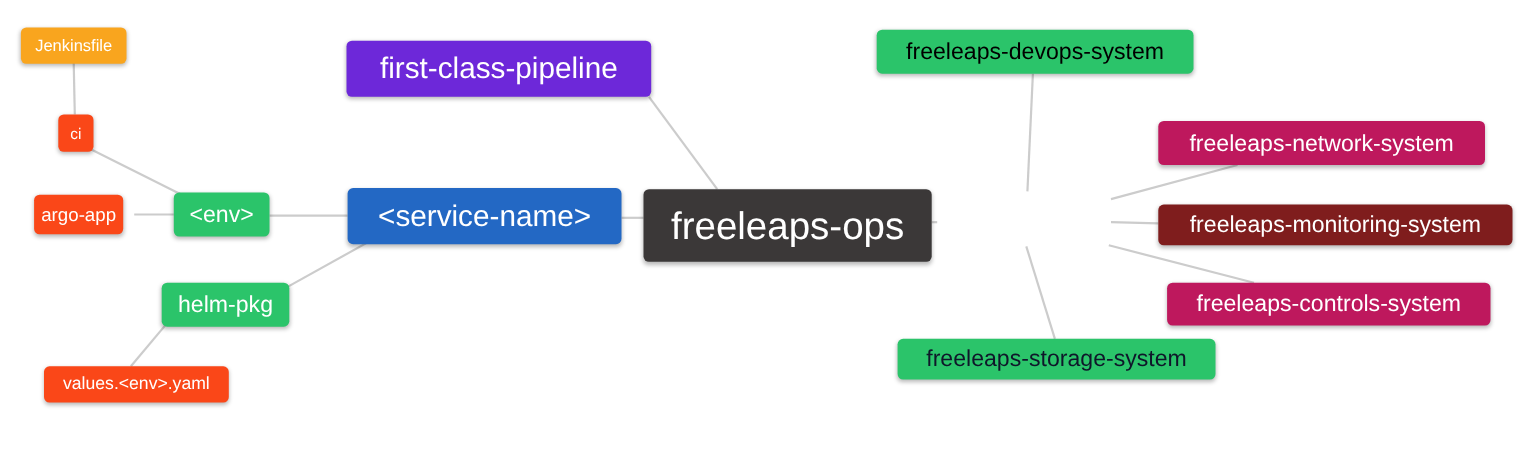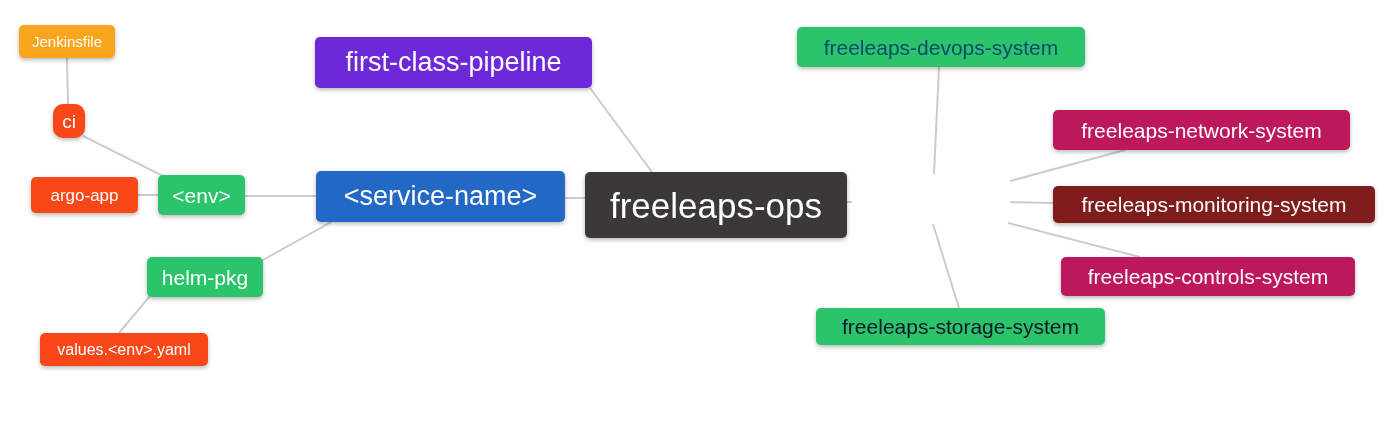--- a/index.html
+++ b/index.html
@@ -46,27 +46,27 @@
     <line x1="565" y1="198" x2="585" y2="198" stroke="#CCCCCC" stroke-width="2"></line>
     <line x1="847" y1="202" x2="852" y2="202" stroke="#CCCCCC" stroke-width="2"></line>
     <line x1="934" y1="174" x2="939" y2="67" stroke="#CCCCCC" stroke-width="2"></line>
     <line x1="1010" y1="181" x2="1125" y2="150" stroke="#CCCCCC" stroke-width="2"></line>
     <line x1="1010" y1="202" x2="1053" y2="203" stroke="#CCCCCC" stroke-width="2"></line>
     <line x1="1008" y1="223" x2="1140" y2="257" stroke="#CCCCCC" stroke-width="2"></line>
     <line x1="933" y1="224" x2="959" y2="308" stroke="#CCCCCC" stroke-width="2"></line>
   </svg>
 
   <div class="node" style="left: 19px; top: 25px; width: 96px; height: 33px; font-size: 15px; background: rgb(249, 165, 30); color: rgb(255, 255, 255);">Jenkinsfile</div>
-  <div class="node" style="left: 53px; top: 104px; width: 32px; height: 34px; font-size: 19px; background: rgb(250, 71, 24); color: rgb(255, 255, 255); border-radius: 10px;">ci</div>
-  <div class="node" style="left: 31px; top: 177px; width: 107px; height: 36px; font-size: 17px; background: rgb(250, 71, 24); color: rgb(255, 255, 255);">argo-app</div>
+  <div class="node" style="left: 53px; top: 104px; width: 32px; height: 34px; font-size: 14px; background: rgb(250, 71, 24); color: rgb(255, 255, 255);">ci</div>
+  <div class="node" style="left: 31px; top: 177px; width: 81px; height: 36px; font-size: 17px; background: rgb(250, 71, 24); color: rgb(255, 255, 255);">argo-app</div>
   <div class="node" style="left: 158px; top: 175px; width: 87px; height: 40px; font-size: 21px; background: rgb(43, 196, 106); color: rgb(255, 255, 255);">&lt;env&gt;</div>
   <div class="node" style="left: 147px; top: 257px; width: 116px; height: 40px; font-size: 21px; background: rgb(43, 196, 106); color: rgb(255, 255, 255);">helm-pkg</div>
   <div class="node" style="left: 8px; top: 333px; width: 168px; height: 33px; font-size: 16px; background: rgb(250, 71, 24); color: rgb(255, 255, 255); margin-left: 32px;">values.&lt;env&gt;.yaml</div>
   <div class="node" style="left: 315px; top: 37px; width: 277px; height: 51px; font-size: 27px; background: #6d28d9; color: rgb(255, 255, 255);">first-class-pipeline</div>
   <div class="node" style="left: 316px; top: 171px; width: 249px; height: 51px; font-size: 27px; background: rgb(35, 104, 196); color: rgb(255, 255, 255);">&lt;service-name&gt;</div>
   <div class="node" style="left: 585px; top: 172px; width: 262px; height: 66px; font-size: 35px; background: rgb(59, 56, 56); color: rgb(255, 255, 255);">freeleaps-ops</div>
-  <div class="node" style="left: 797px; top: 27px; width: 288px; height: 40px; font-size: 21px; background: rgb(43, 196, 106); color: #0c4a6e;">freeleaps-devops-system</div>
+  <div class="node" style="left: 797px; top: 27px; width: 288px; height: 40px; font-size: 21px; background: rgb(43, 196, 106); color: #000000;">freeleaps-devops-system</div>
   <div class="node" style="left: 1053px; top: 110px; width: 297px; height: 40px; font-size: 21px; background: #be185d; color: rgb(255, 255, 255);">freeleaps-network-system</div>
   <div class="node" style="left: 1053px; top: 186px; width: 322px; height: 37px; font-size: 21px; background: #7f1d1d; color: rgb(255, 255, 255);">freeleaps-monitoring-system</div>
   <div class="node" style="left: 1061px; top: 257px; width: 294px; height: 39px; font-size: 21px; background: #be185d; color: rgb(255, 255, 255);">freeleaps-controls-system</div>
   <div class="node" style="left: 816px; top: 308px; width: 289px; height: 37px; font-size: 21px; background: rgb(43, 196, 106); color: #0f172a;">freeleaps-storage-system</div>
 
 </div>
 
 </body></html>

